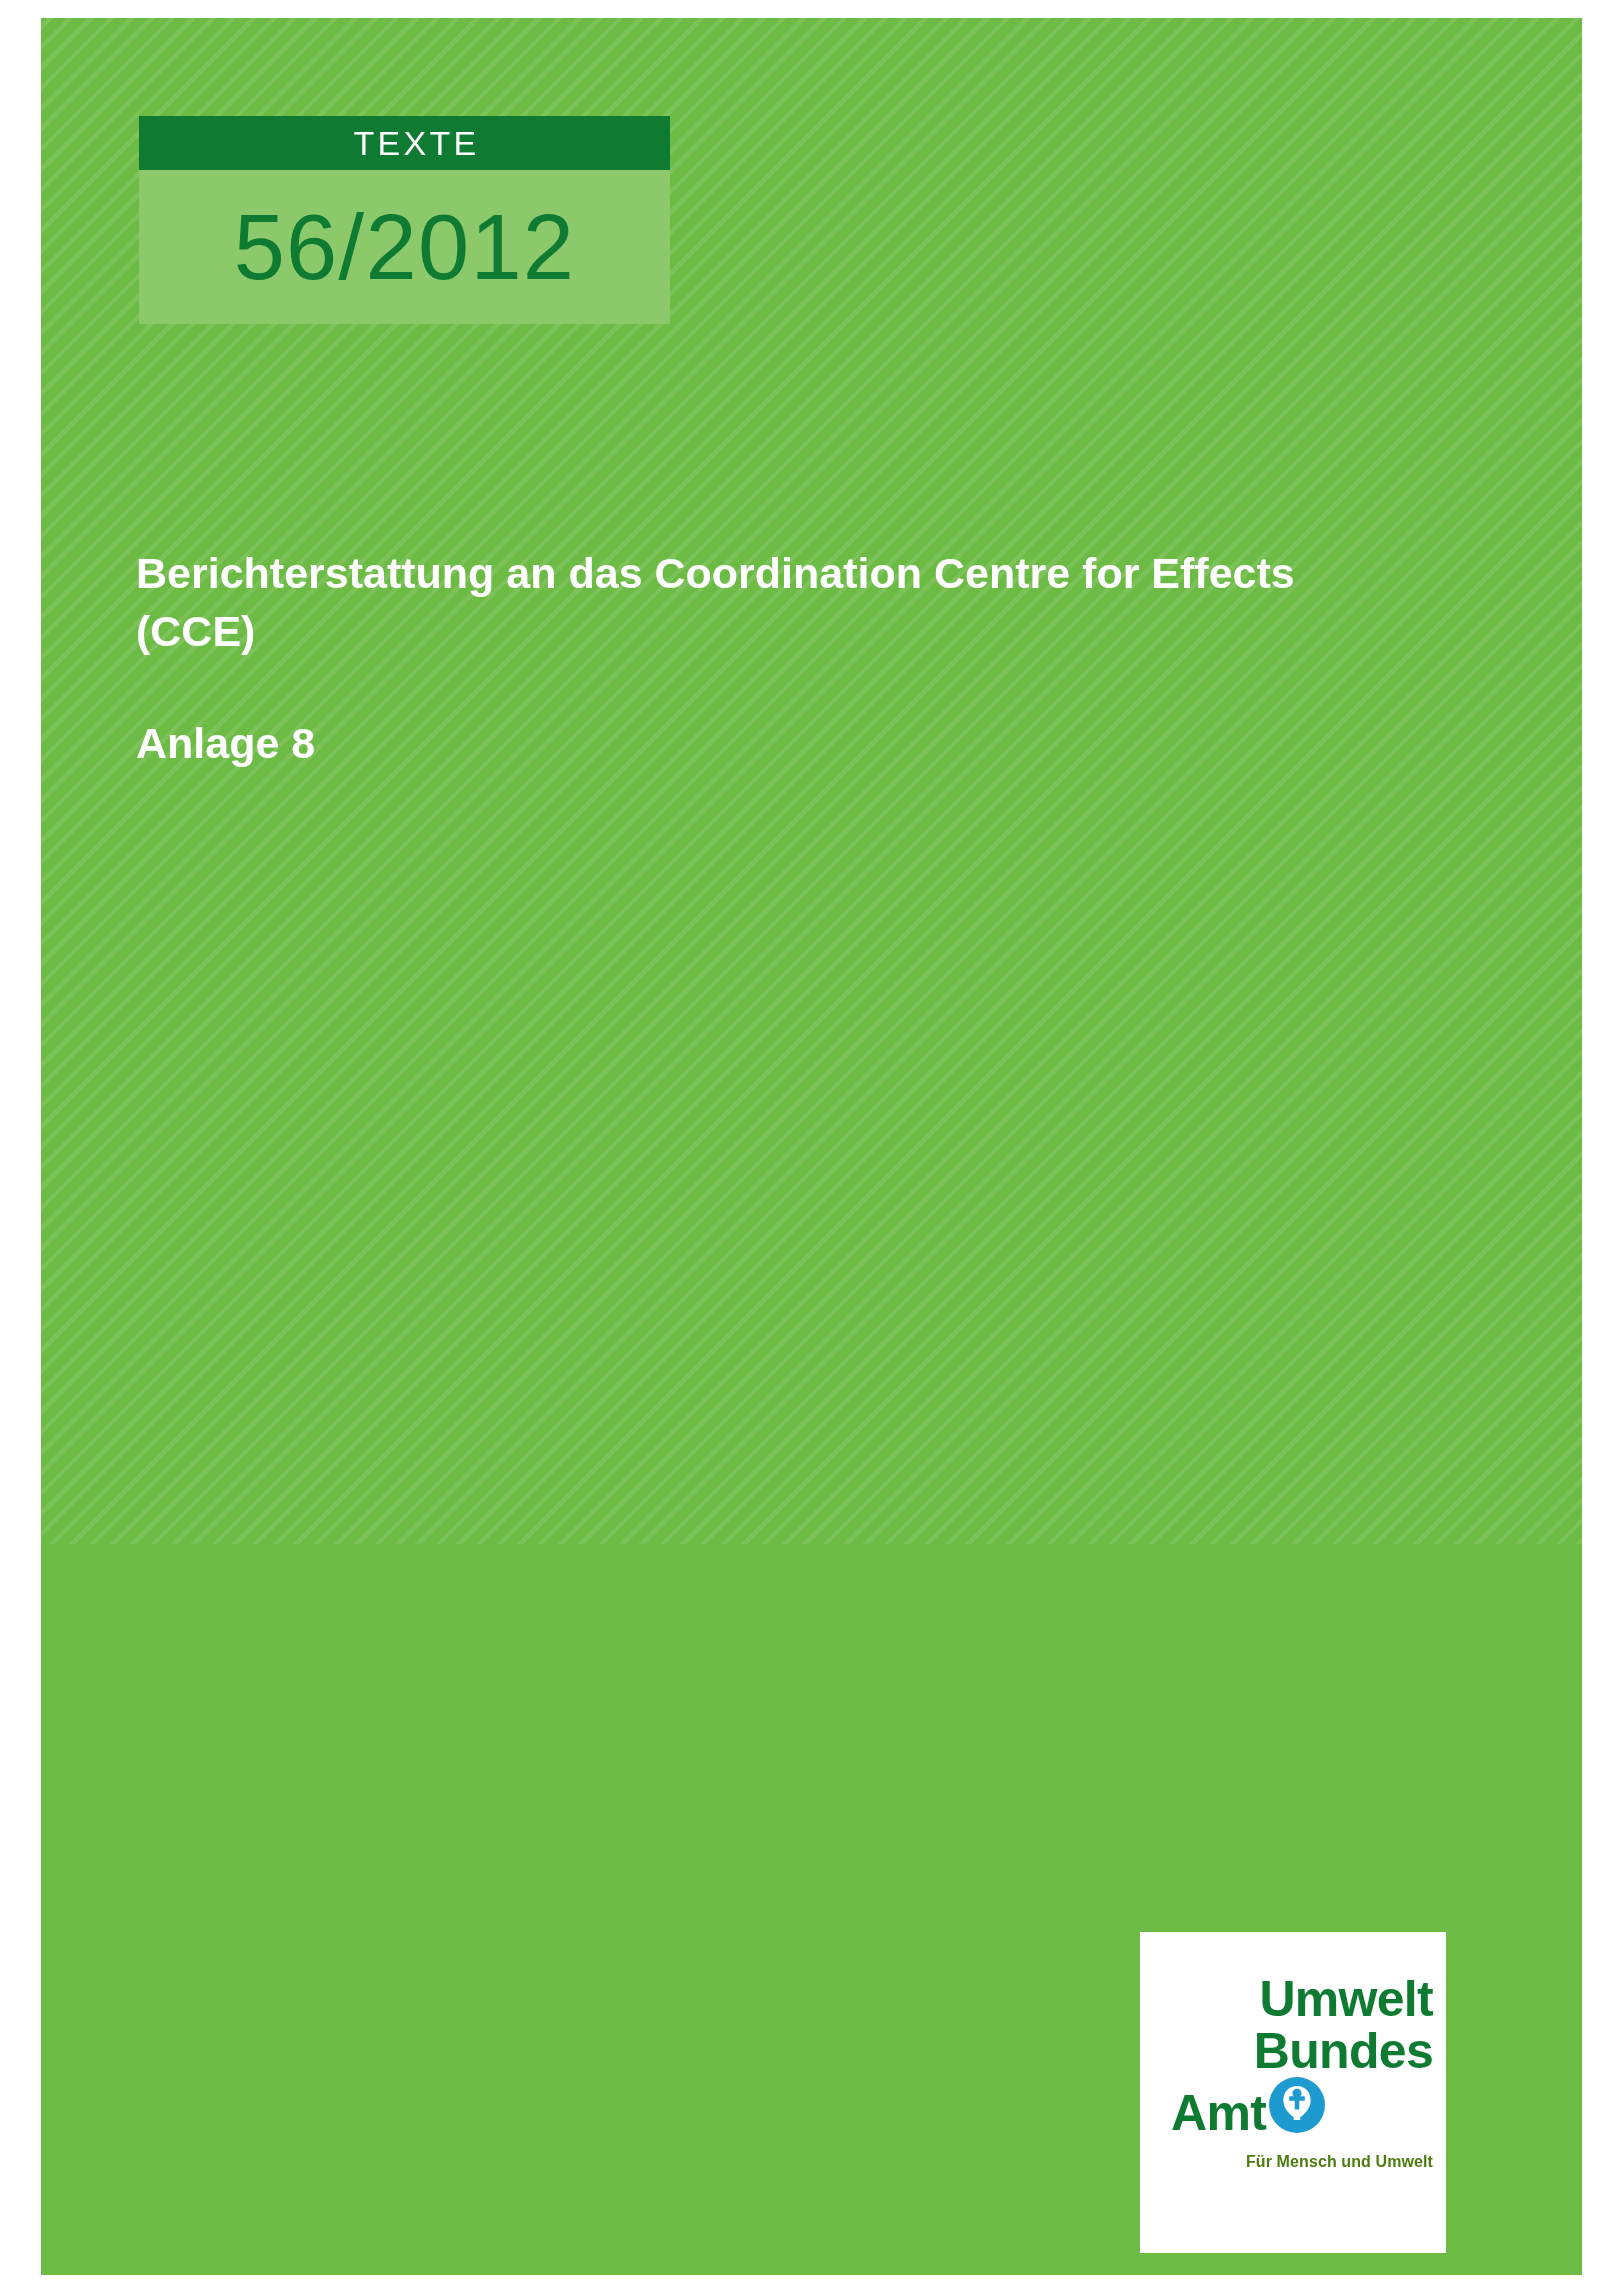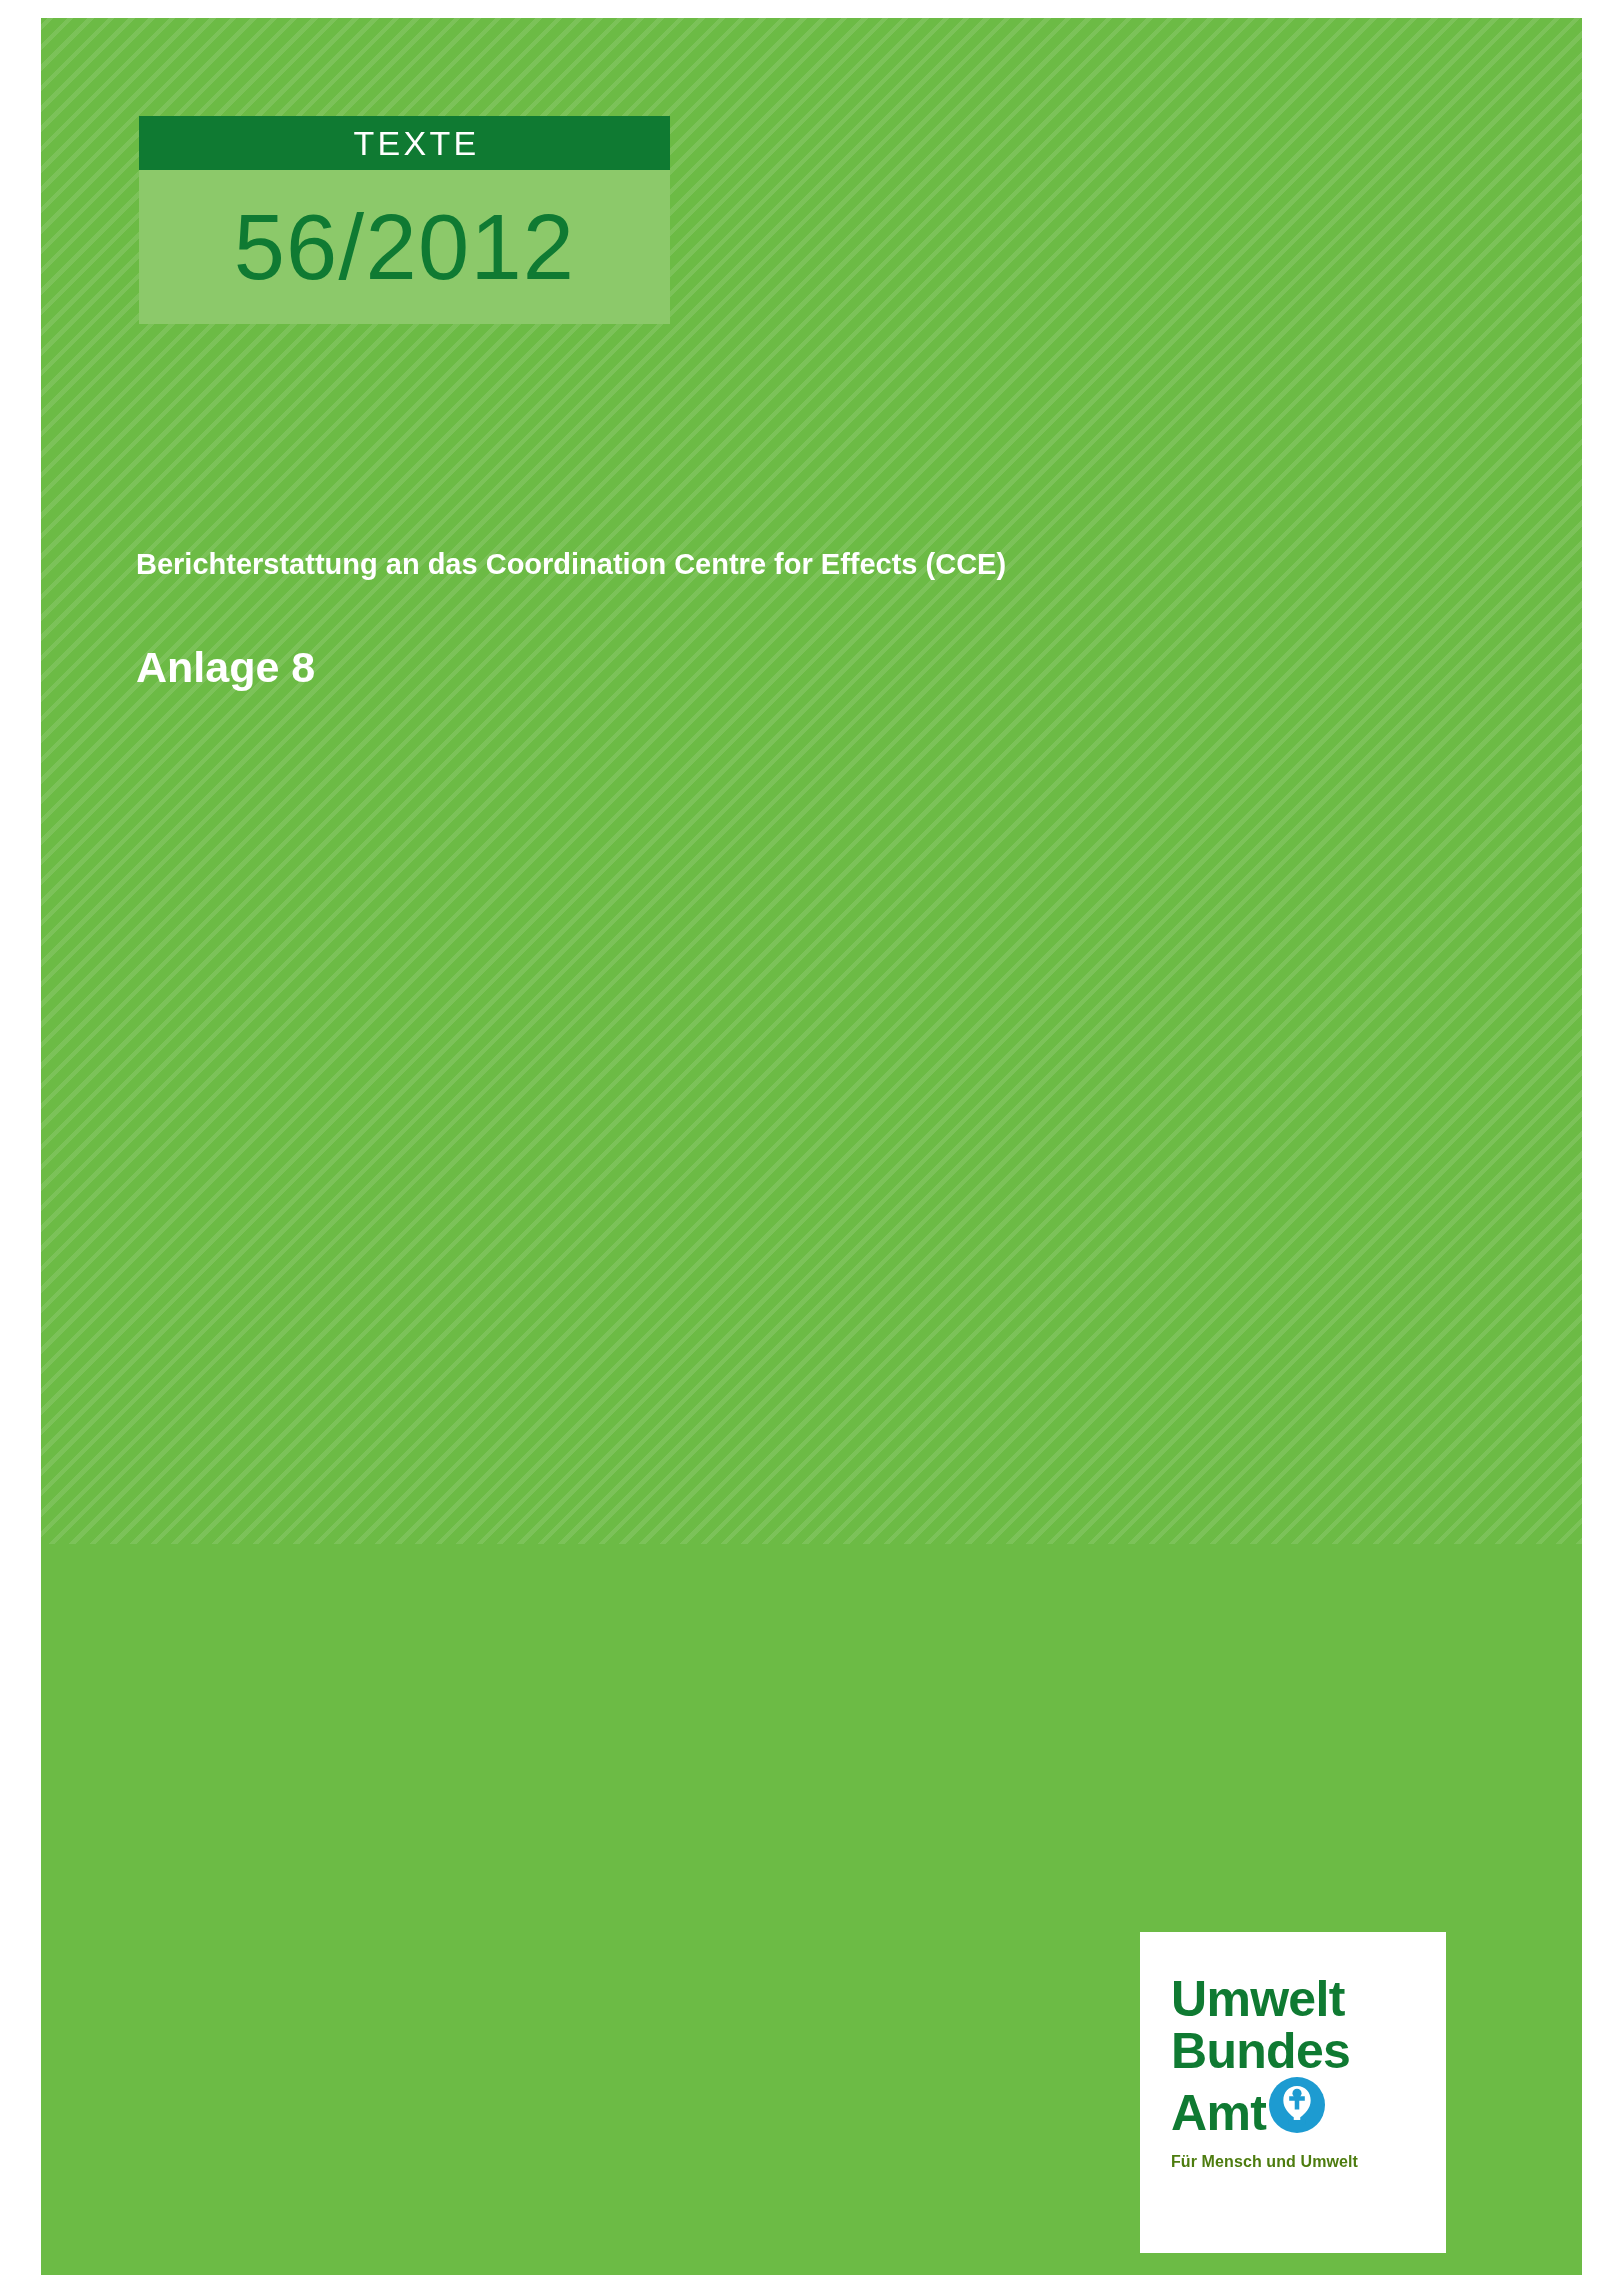--- a/index.html
+++ b/index.html
@@ -125,21 +125,21 @@
     color: #ffffff;
     font-size: 92px;
     font-weight: bold;
     line-height: 1.18;
     letter-spacing: -0.7px;
     margin: 0;
     max-width: 1289px;
   }
   .doc-subtitle {
     color: #ffffff;
-    font-size: 29px;
+    font-size: 43px;
     font-weight: bold;
     line-height: 1.34;
     margin: 41px 0 0 0;
     max-width: 1197px;
   }
   .doc-annex {
     color: #ffffff;
     font-size: 43px;
     font-weight: bold;
     line-height: 1.3;
@@ -148,20 +148,21 @@
 
   
   .logo-box {
     position: absolute;
     left: 1140px;
     top: 1932px;
     width: 306px;
     height: 321px;
     background: #ffffff;
     z-index: 6;
+    text-align: right;
   }
   .logo-inner {
     position: absolute;
     left: 31px;
     top: 41px;
     width: 262px;
   }
   .logo-word {
     color: #0f7a32;
     font-size: 50px;

